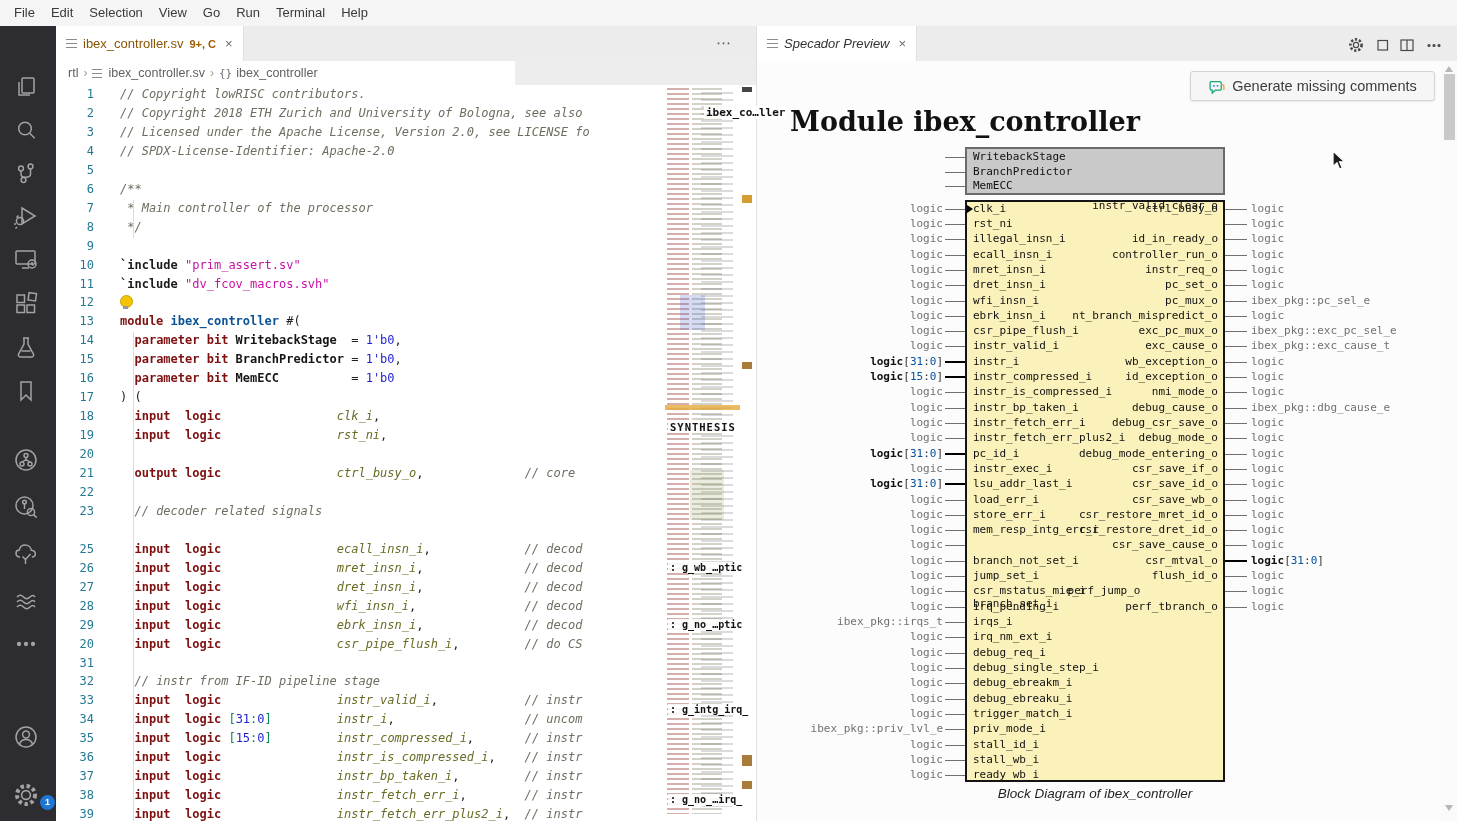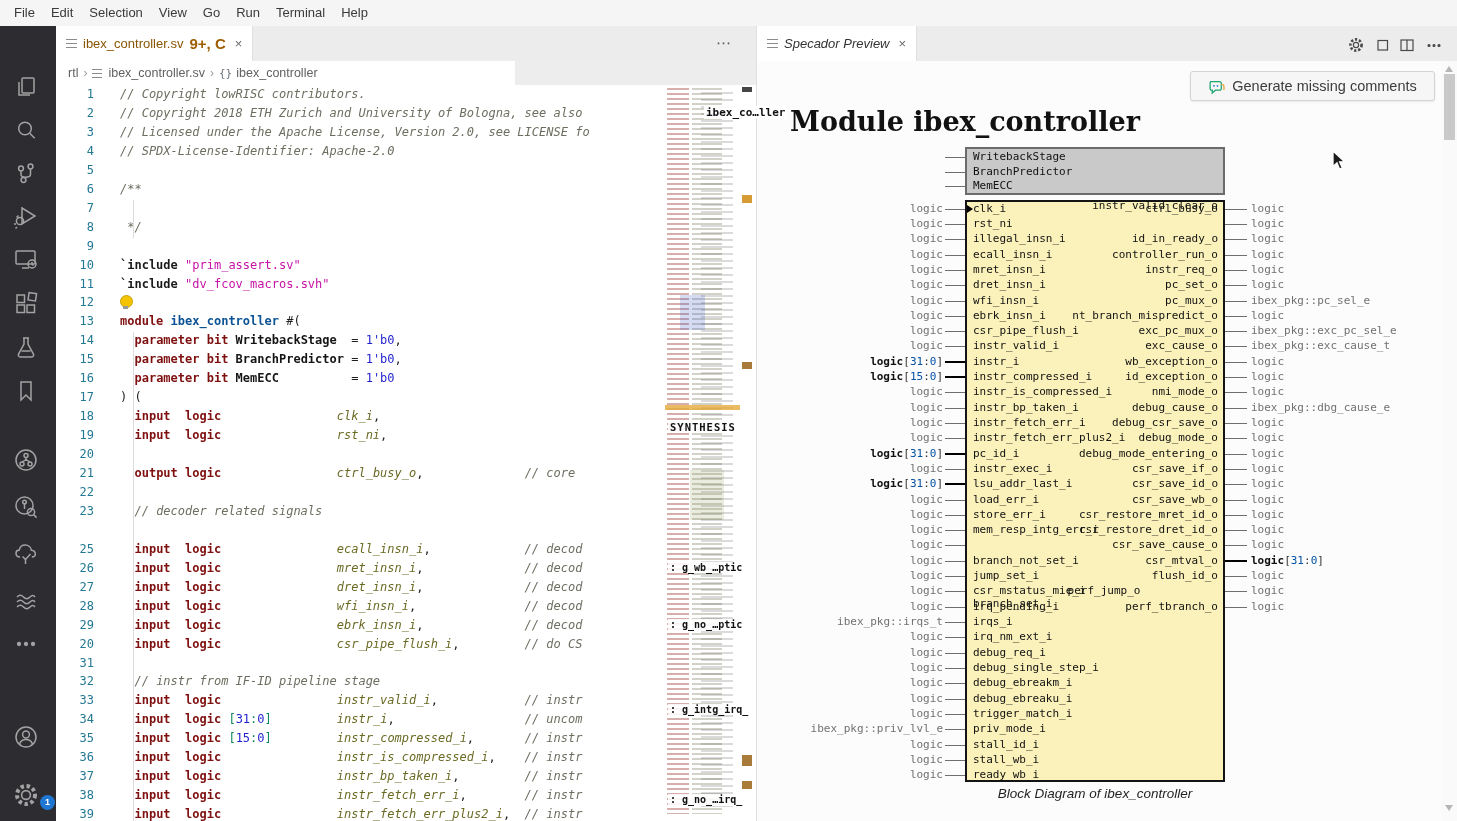--- a/index.html
+++ b/index.html
@@ -10,21 +10,21 @@
   
   #activitybar{position:absolute;left:0;top:26px;width:56px;height:795px;background:#2c2c31;}
   .act-icon{position:absolute;left:12px;width:28px;height:28px;}
   .act-icon svg{stroke:#a3a3a3;fill:none;stroke-width:1.5;}
   #settings-badge{position:absolute;left:28px;top:14px;width:15px;height:15px;border-radius:50%;background:#1f76d3;color:#fff;font-size:9px;font-weight:bold;text-align:center;line-height:15px;}
   
   #tabbar-left{position:absolute;left:56px;top:26px;width:700px;height:35px;background:#ececec;}
   .tab{position:absolute;left:0;top:0;height:35px;background:#fff;display:flex;align-items:center;padding:0 10px;box-sizing:border-box;border-right:1px solid #e0e0e0;}
   .flines{display:inline-block;width:11px;height:10px;background:repeating-linear-gradient(#8c8c8c 0 1.5px,transparent 1.5px 4px);margin-right:6px;flex:none;}
   .tab-title{font-size:13px;color:#895503;white-space:nowrap;}
-  .tab-badge{font-size:15px;font-weight:bold;color:#9d5d00;margin-left:6px;white-space:nowrap;}
+  .tab-badge{font-size:11px;font-weight:bold;color:#9d5d00;margin-left:6px;white-space:nowrap;}
   .tab-close{font-size:13px;color:#696969;margin-left:9px;}
   .more-dots{position:absolute;top:8px;font-size:15px;color:#555;letter-spacing:1px;}
   #breadcrumbs{position:absolute;left:56px;top:61px;width:563px;height:24px;background:#fff;display:flex;align-items:center;padding-left:12px;box-sizing:border-box;font-size:12.5px;color:#616161;}
   .crumb-sep{color:#9b9b9b;padding:0 5px;font-size:12px;}
   .crumb-glyph{color:#6a737d;font-size:11px;margin-right:4px;font-family:"DejaVu Sans Mono",monospace;}
   #gray-strip{position:absolute;left:515px;top:61px;width:241px;height:24px;background:#ededed;}
   
   #code{position:absolute;left:56px;top:85px;width:609px;height:736px;background:#fff;overflow:hidden;font-family:"DejaVu Sans Mono",monospace;font-size:12px;}
   .code-line{position:absolute;left:0;width:100%;height:19px;line-height:19px;white-space:pre;}
   .ln-num{position:absolute;left:0;width:38px;text-align:right;color:#237893;}
@@ -198,21 +198,21 @@
   </div>
   <div id="gray-strip"></div>
 
   <div id="code">
       <div class="code-line" style="top: 0px;"><span class="ln-num">1</span><span class="ln-text"><span class="tk-cm">// Copyright lowRISC contributors.</span></span></div>
       <div class="code-line" style="top: 18.95px;"><span class="ln-num">2</span><span class="ln-text"><span class="tk-cm">// Copyright 2018 ETH Zurich and University of Bologna, see also</span></span></div>
       <div class="code-line" style="top: 37.9px;"><span class="ln-num">3</span><span class="ln-text"><span class="tk-cm">// Licensed under the Apache License, Version 2.0, see LICENSE fo</span></span></div>
       <div class="code-line" style="top: 56.85px;"><span class="ln-num">4</span><span class="ln-text"><span class="tk-cm">// SPDX-License-Identifier: Apache-2.0</span></span></div>
       <div class="code-line" style="top: 75.8px;"><span class="ln-num">5</span><span class="ln-text"></span></div>
       <div class="code-line" style="top: 94.75px;"><span class="ln-num">6</span><span class="ln-text"><span class="tk-cm">/**</span></span></div>
-      <div class="code-line" style="top: 113.7px;"><span class="ln-num">7</span></div>
+      <div class="code-line" style="top: 113.7px;"><span class="ln-num">7</span><span class="ln-text"><span class="tk-cm"> * Main controller of the processor</span></span></div>
       <div class="code-line" style="top: 132.65px;"><span class="ln-num">8</span><span class="ln-text"><span class="tk-cm"> */</span></span></div>
       <div class="code-line" style="top: 151.6px;"><span class="ln-num">9</span><span class="ln-text"></span></div>
       <div class="code-line" style="top: 170.55px;"><span class="ln-num">10</span><span class="ln-text"><span class="tk-dir">`include </span><span class="tk-str">"prim_assert.sv"</span></span></div>
       <div class="code-line" style="top: 189.5px;"><span class="ln-num">11</span><span class="ln-text"><span class="tk-dir">`include </span><span class="tk-str">"dv_fcov_macros.svh"</span></span></div>
       <div class="code-line" style="top: 208.45px;"><span class="ln-num">12</span><span class="ln-text"><span class="bulb"></span></span></div>
       <div class="code-line" style="top: 227.4px;"><span class="ln-num">13</span><span class="ln-text"><span class="tk-kw">module </span><span class="tk-typ">ibex_controller</span><span class="tk-pl"> #(</span></span></div>
       <div class="code-line" style="top: 246.35px;"><span class="ln-num">14</span><span class="ln-text"><span class="tk-pl">  </span><span class="tk-kw">parameter bit </span><span class="tk-prm">WritebackStage</span><span class="tk-pl">  = </span><span class="tk-num">1'b0</span><span class="tk-pl">,</span></span></div>
       <div class="code-line" style="top: 265.3px;"><span class="ln-num">15</span><span class="ln-text"><span class="tk-pl">  </span><span class="tk-kw">parameter bit </span><span class="tk-prm">BranchPredictor</span><span class="tk-pl"> = </span><span class="tk-num">1'b0</span><span class="tk-pl">,</span></span></div>
       <div class="code-line" style="top: 284.25px;"><span class="ln-num">16</span><span class="ln-text"><span class="tk-pl">  </span><span class="tk-kw">parameter bit </span><span class="tk-prm">MemECC</span><span class="tk-pl">          = </span><span class="tk-num">1'b0</span></span></div>
       <div class="code-line" style="top: 303.2px;"><span class="ln-num">17</span><span class="ln-text"><span class="tk-pl">) (</span></span></div>

